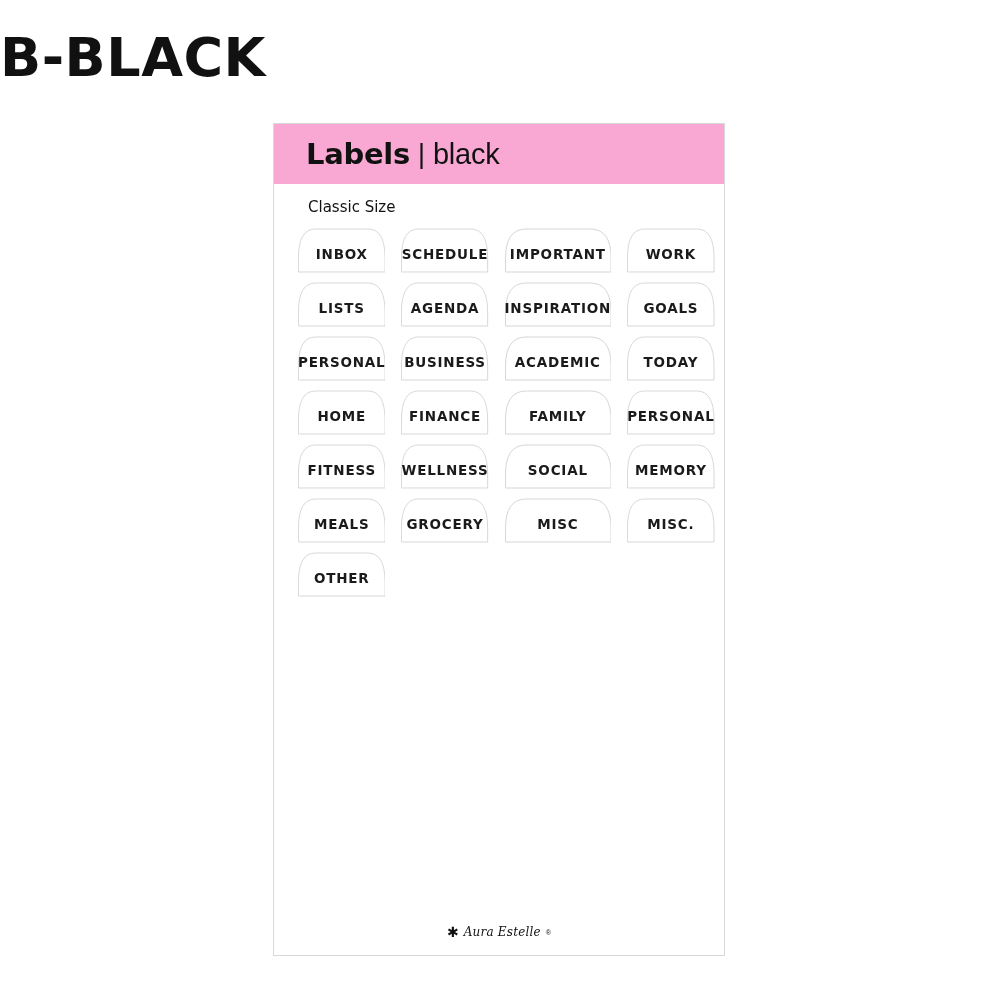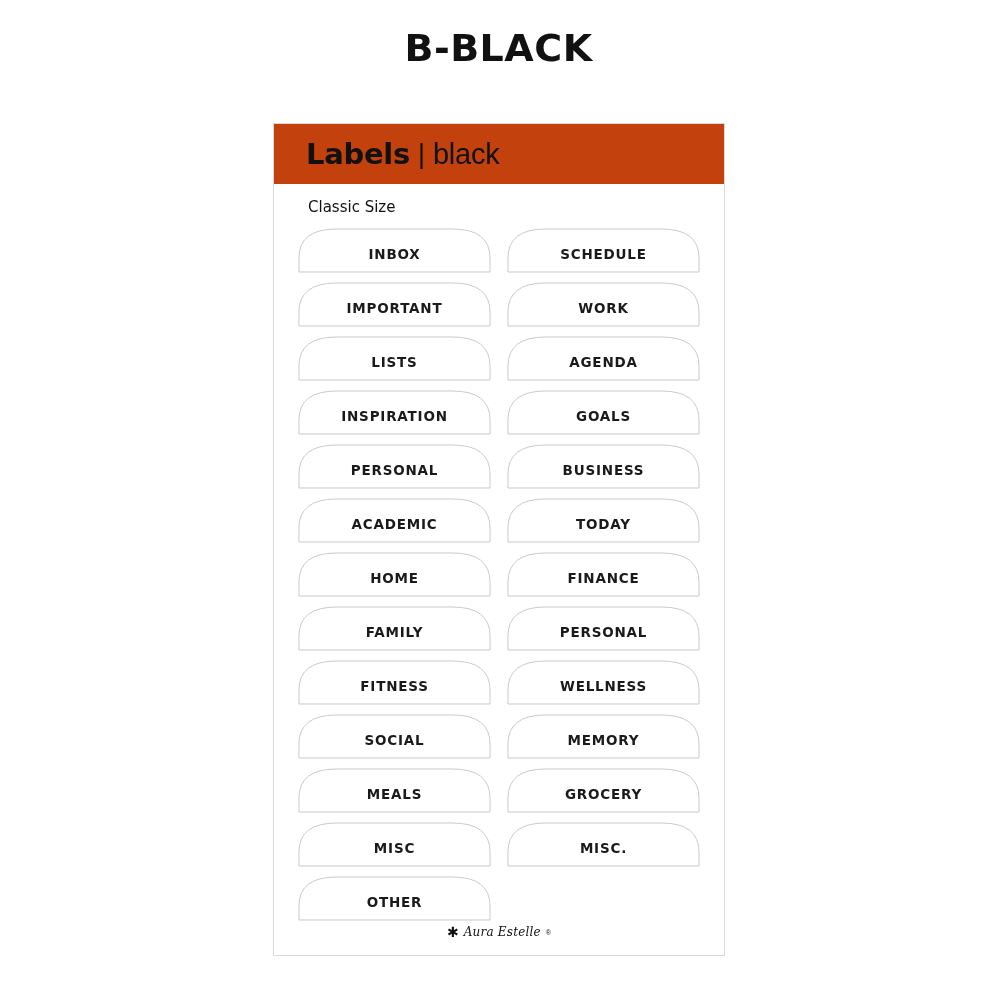--- a/index.html
+++ b/index.html
@@ -14,42 +14,41 @@
     color: #1a1a1a;
     position: relative;
     overflow: hidden;
   }
 
   .page-title {
     position: absolute;
     top: 26px;
     left: 0;
     width: 997px;
-    text-align: center;
-    font-size: 38px;
+    font-size: 54px;
     font-weight: 800;
     letter-spacing: 0.5px;
     color: #111111;
     font-family: "DejaVu Sans", sans-serif;
   }
 
   .sheet {
     position: absolute;
     left: 273px;
     top: 123px;
     width: 452px;
     height: 833px;
     background: #ffffff;
     border: 1px solid #d8d8d8;
     box-sizing: border-box;
   }
 
   .sheet-header {
     height: 60px;
-    background: #c2410c;
+    background: #f9a8d4;
     display: flex;
     align-items: center;
     padding-left: 32px;
     box-sizing: border-box;
   }
   .sheet-header .h-bold {
     font-size: 29px;
     font-weight: 800;
     color: #111111;
     font-family: "DejaVu Sans", sans-serif;
@@ -72,21 +71,21 @@
     margin: 14px 0 0 34px;
     font-size: 15px;
     font-weight: 400;
     color: #111111;
     font-family: "DejaVu Sans", sans-serif;
   }
 
   .grid {
     margin-top: 12px;
     display: grid;
-    grid-template-columns: 1fr 1fr;
+    grid-template-columns: 1fr 1fr 1fr 1fr;
     column-gap: 16px;
     row-gap: 9px;
     padding: 0 24px;
     box-sizing: border-box;
   }
 
   .tab {
     position: relative;
     height: 45px;
     display: flex;

